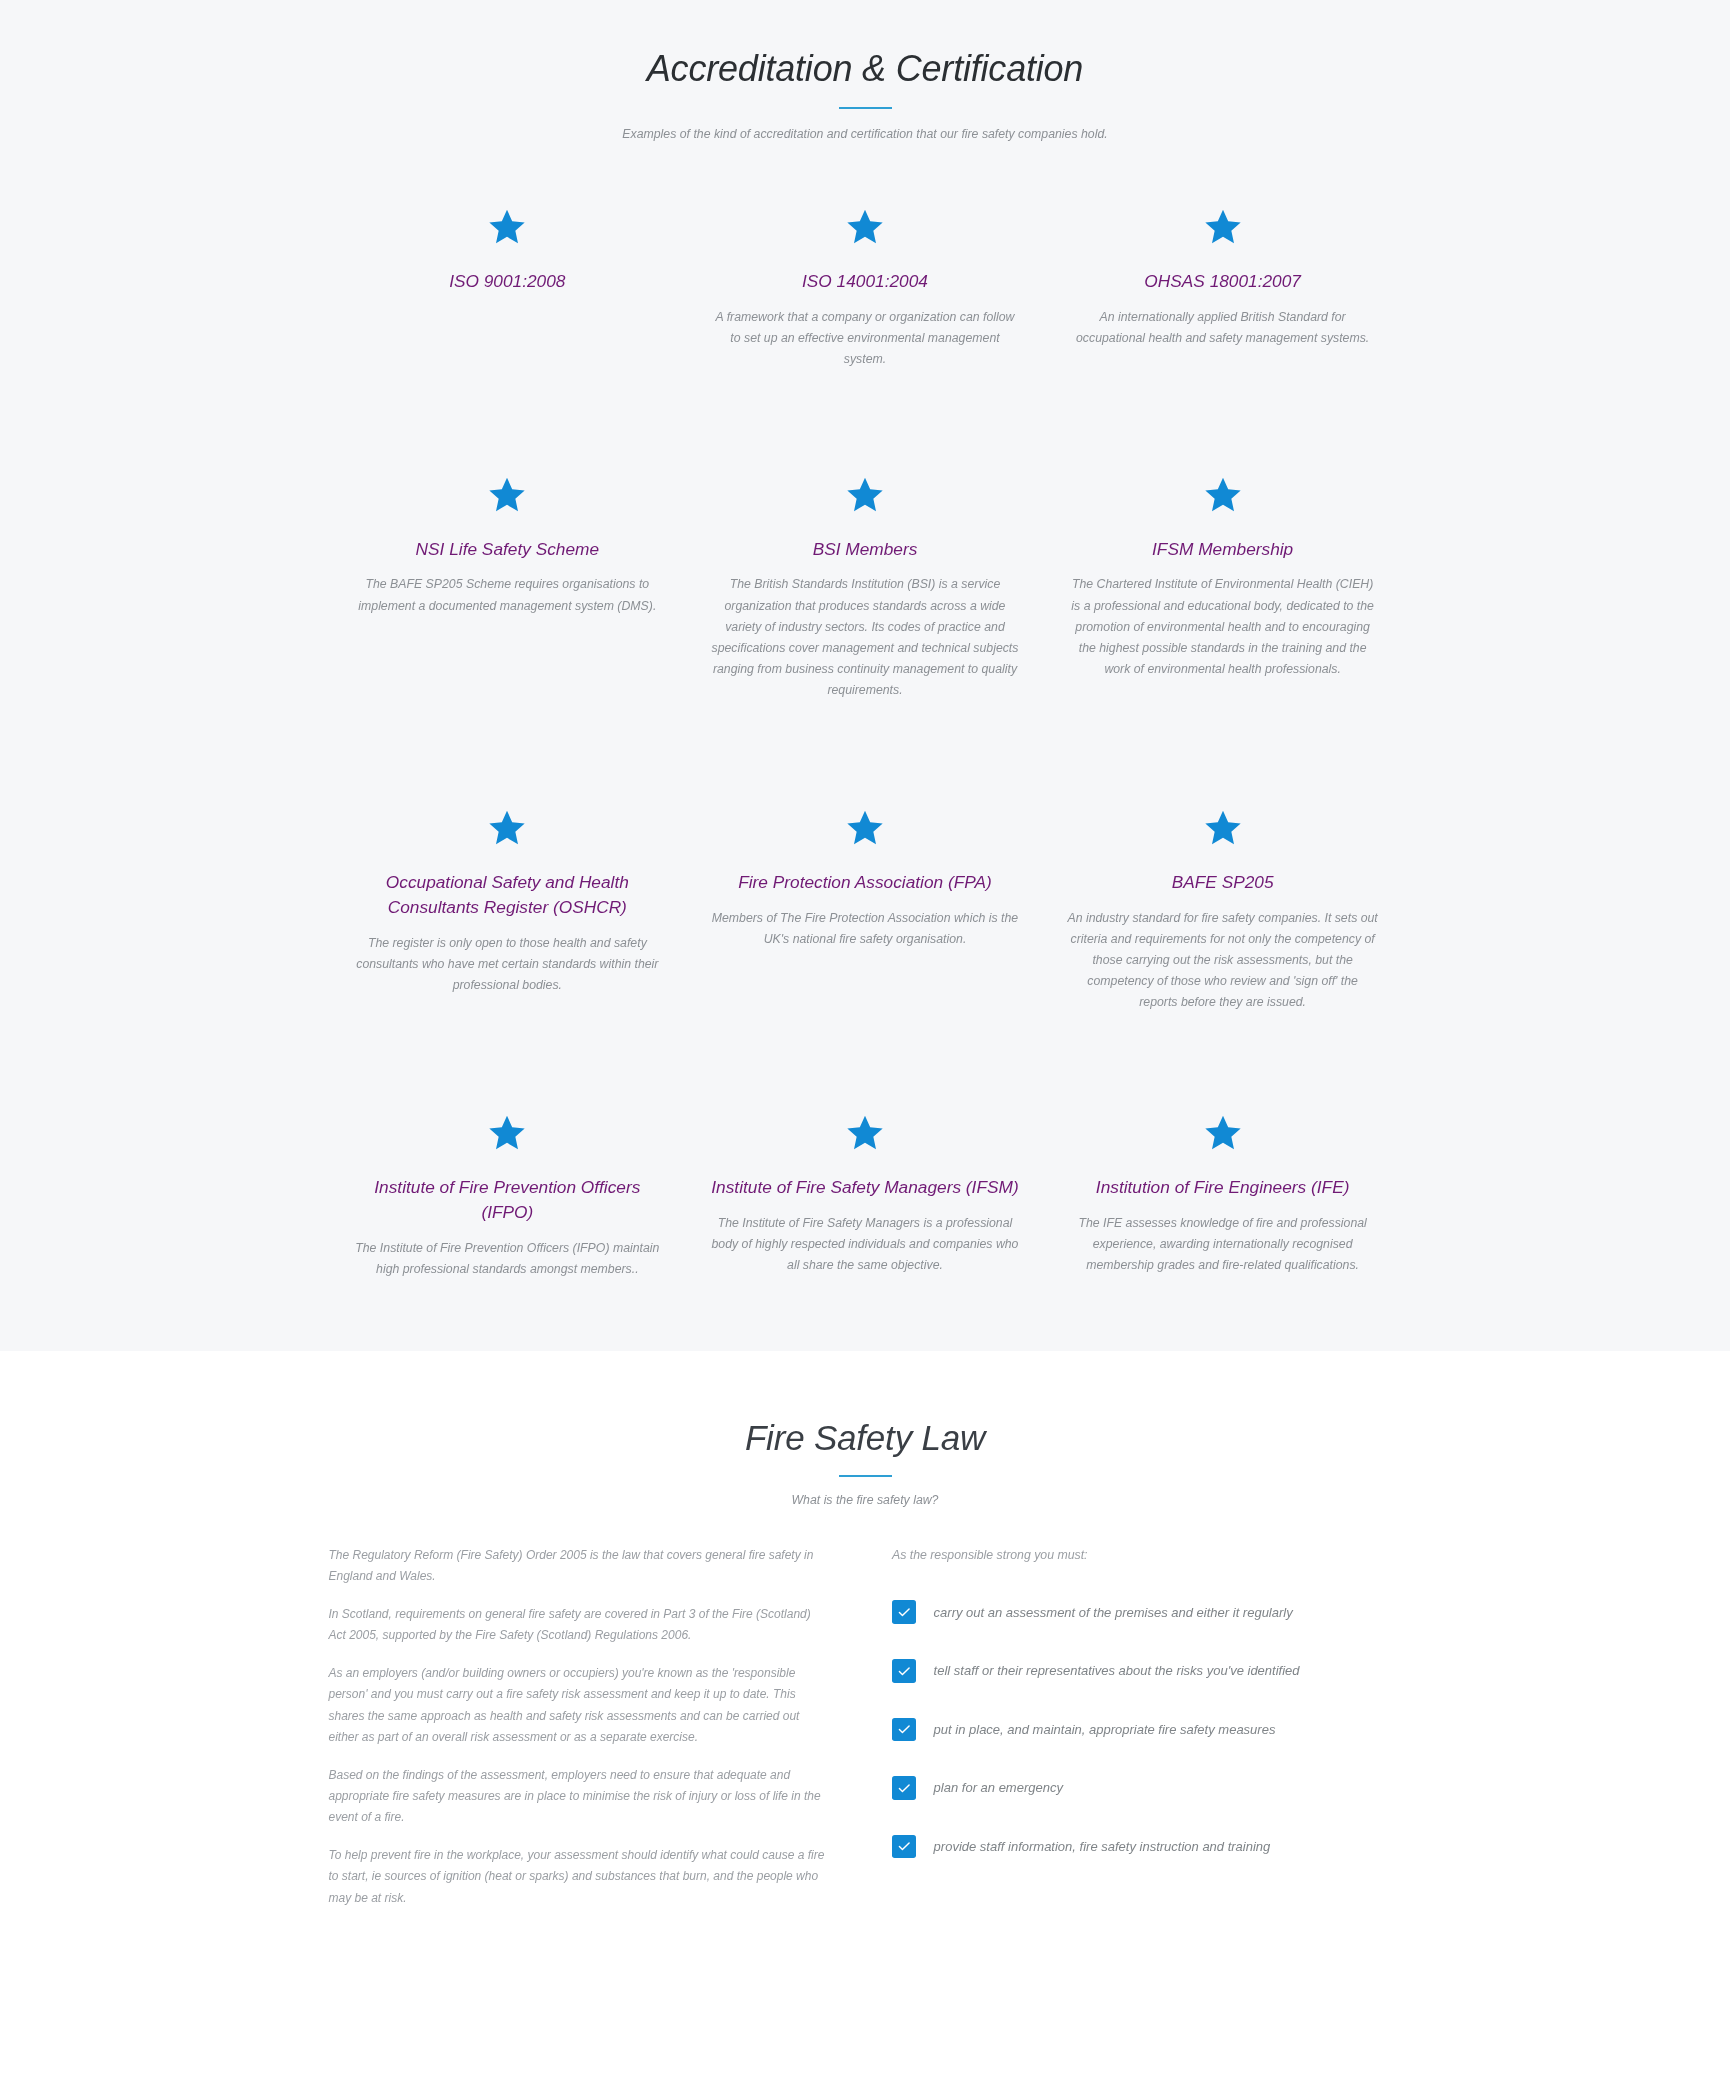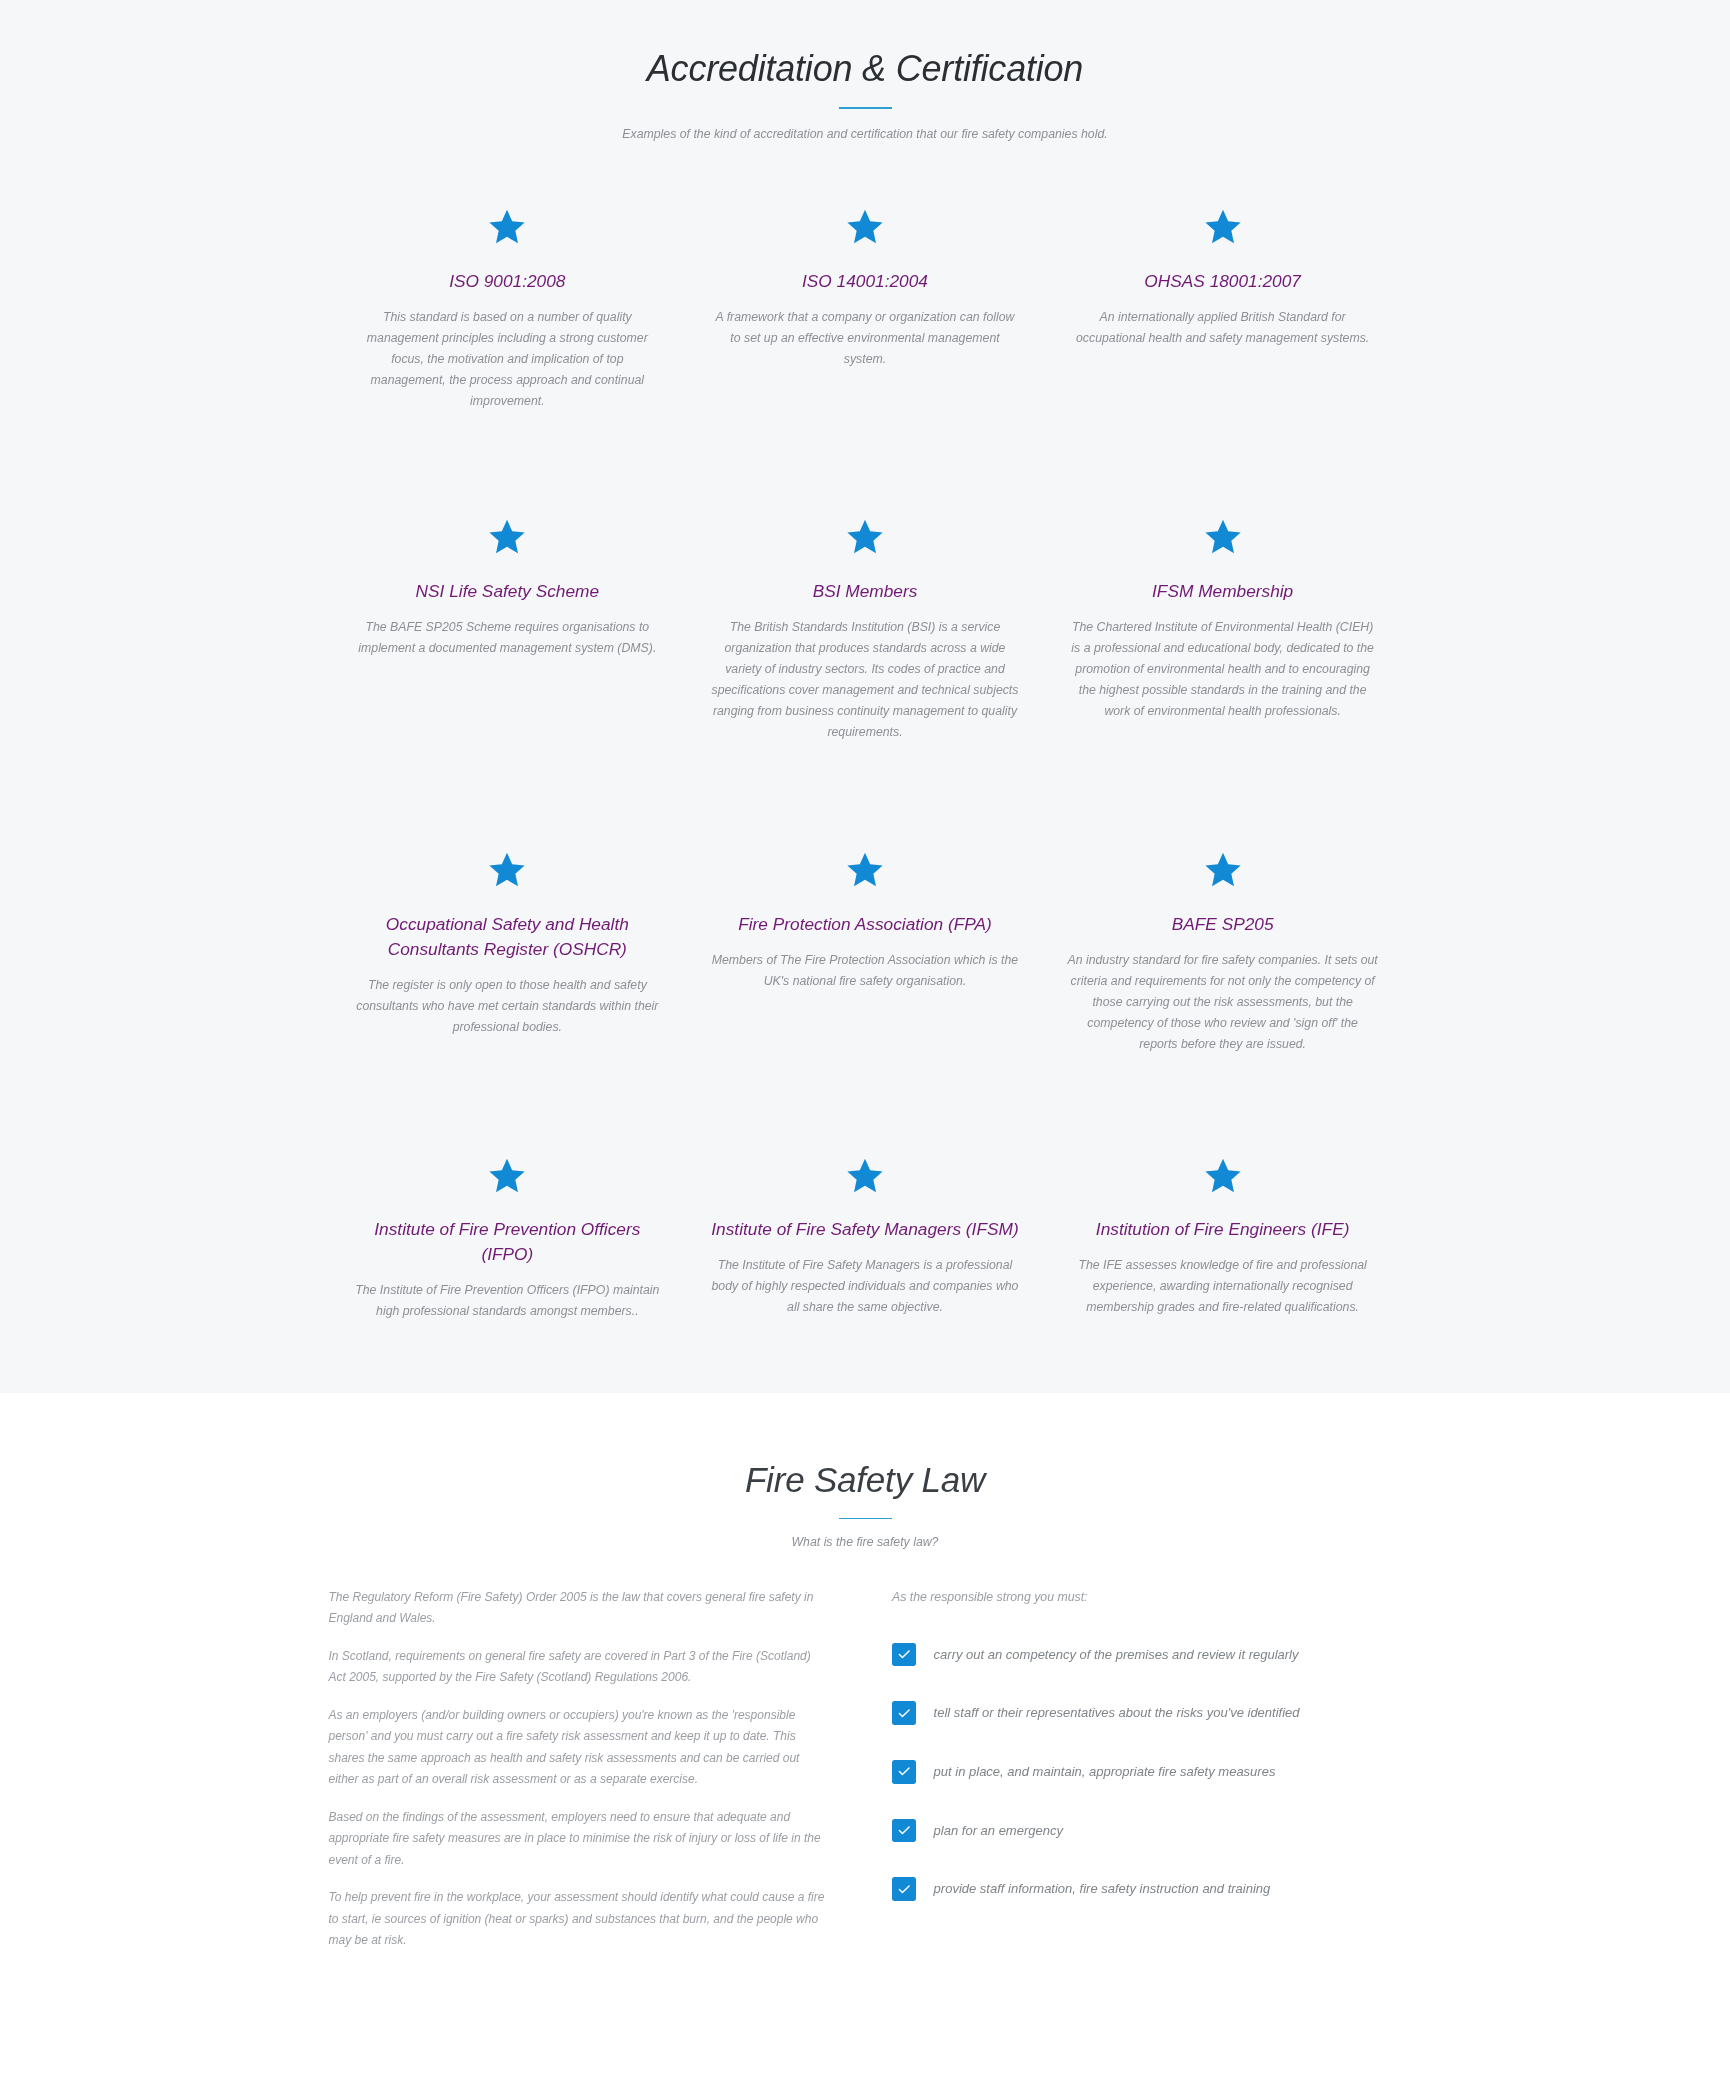--- a/index.html
+++ b/index.html
@@ -158,21 +158,20 @@
     <div class="cards-wrap">
 
       <div class="card-row">
         <div class="card">
           <div class="card-icon">
             <svg width="42" height="40" viewBox="0 0 24 24">
                 <path fill="#1189d4" d="M12 1.6l3.1 6.9 7.5.8-5.6 5 1.6 7.4L12 17.9 5.4 21.7 7 14.3 1.4 9.3l7.5-.8z"></path>
               </svg>
           </div>
           <h3 class="card-title">ISO 9001:2008</h3>
-          <p class="card-desc">This standard is based on a number of quality management principles including a strong customer focus, the motivation and implication of top management, the process approach and continual improvement.</p>
         </div>
         <div class="card">
           <div class="card-icon">
             <svg width="42" height="40" viewBox="0 0 24 24">
                 <path fill="#1189d4" d="M12 1.6l3.1 6.9 7.5.8-5.6 5 1.6 7.4L12 17.9 5.4 21.7 7 14.3 1.4 9.3l7.5-.8z"></path>
               </svg>
           </div>
           <h3 class="card-title">ISO 14001:2004</h3>
           <p class="card-desc">A framework that a company or organization can follow to set up an effective environmental management system.</p>
         </div>
@@ -303,21 +302,21 @@
 
       <div class="law-col-right">
         <p class="law-lead">As the responsible strong you must:</p>
         <ul class="check-list">
           <li class="check-item">
             <span class="checkbox">
               <svg width="14.5" height="14.5" viewBox="0 0 24 24">
                   <path fill="none" stroke="#ffffff" stroke-width="2.4" stroke-linecap="round" stroke-linejoin="round" d="M4 12.5l5 5 11-11"></path>
                 </svg>
             </span>
-            <span class="check-label">carry out an competency of the premises and review it regularly</span>
+            <span class="check-label">carry out an assessment of the premises and either it regularly</span>
           </li>
           <li class="check-item">
             <span class="checkbox">
               <svg width="14.5" height="14.5" viewBox="0 0 24 24">
                   <path fill="none" stroke="#ffffff" stroke-width="2.4" stroke-linecap="round" stroke-linejoin="round" d="M4 12.5l5 5 11-11"></path>
                 </svg>
             </span>
             <span class="check-label">tell staff or their representatives about the risks you've identified</span>
           </li>
           <li class="check-item">

